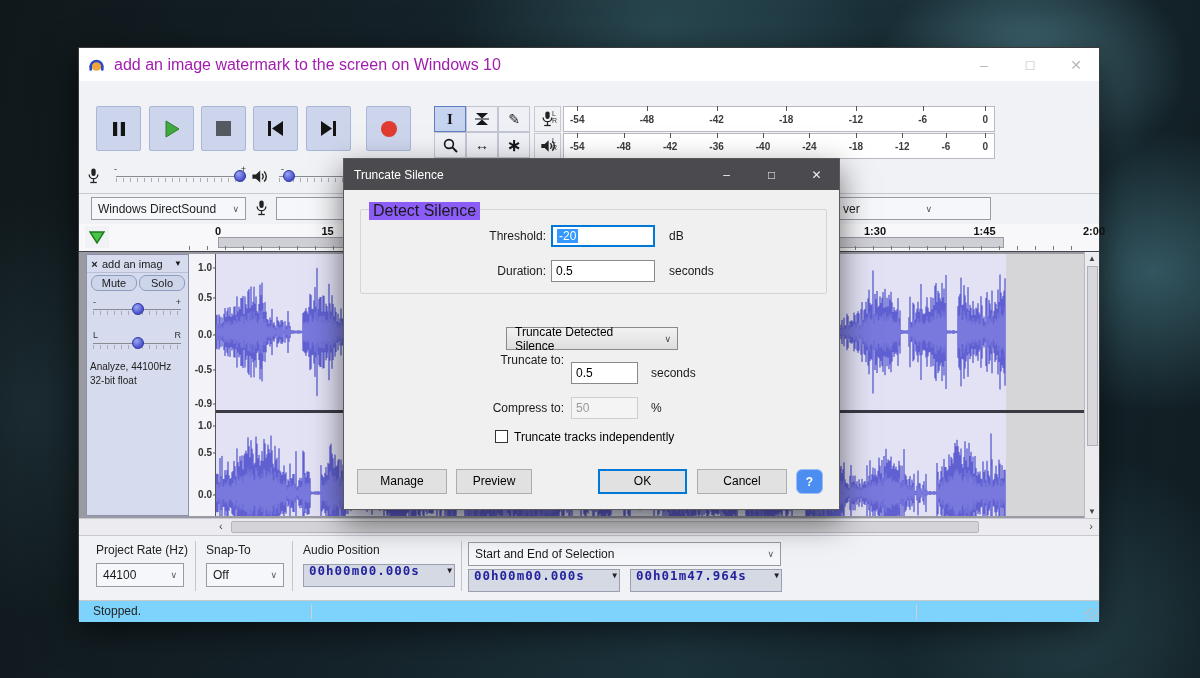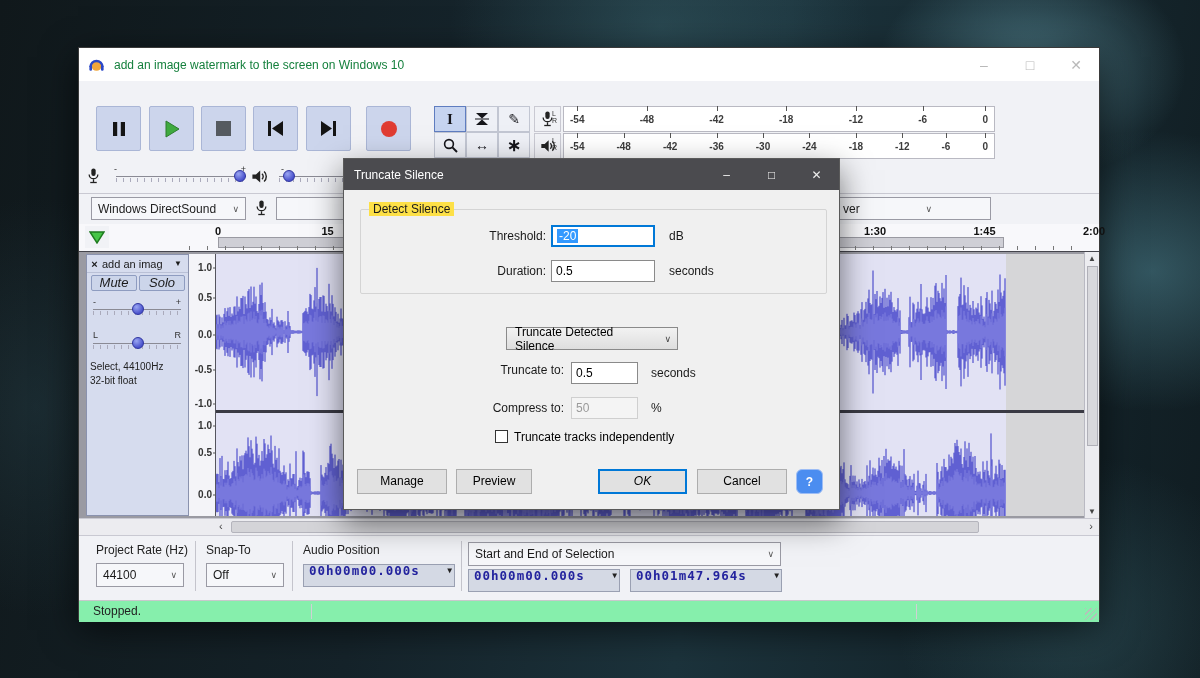--- a/index.html
+++ b/index.html
@@ -10,21 +10,21 @@
       radial-gradient(260px 200px at 96% 40%, rgba(90,150,165,.45), transparent 70%),
       radial-gradient(300px 220px at 55% 4%, rgba(70,120,130,.35), transparent 70%),
       radial-gradient(260px 240px at 90% 92%, rgba(60,105,115,.4), transparent 70%),
       radial-gradient(200px 300px at 3% 60%, rgba(45,75,85,.35), transparent 70%),
       linear-gradient(100deg,#10181b 0%, #15232a 35%, #1c333c 60%, #101c21 100%);
   }
   
   .win{position:absolute;left:78px;top:47px;width:1022px;height:573px;background:#f1f2f6;
     box-shadow:0 10px 34px rgba(0,0,0,.6);border:1px solid #3a3a3a;box-sizing:border-box;font-size:12px;color:#1a1a1a;}
   .titlebar{position:absolute;left:0;top:0;width:100%;height:33px;background:#ffffff;display:flex;align-items:center;}
-  .apptitle{color:#15803d;font-size:12px;margin-left:8px;}
+  .apptitle{color:#a21caf;font-size:16px;margin-left:8px;}
   .winbtns{position:absolute;right:0;top:0;height:33px;display:flex;align-items:center;color:#b9b9b9;font-size:14px;}
   .winbtns span{width:46px;text-align:center;cursor:default;}
   .menubar{position:absolute;left:0;top:33px;width:100%;height:23px;background:#fdfdfd;display:flex;align-items:center;padding-left:8px;box-sizing:border-box;border-bottom:1px solid #e0e0e4;}
   .menu-item{padding:3px 9px;color:#111;}
   
   .toolrowA{position:absolute;left:0;top:56px;width:100%;height:57px;background:#f1f2f6;border-bottom:1px solid #c9c9d2;}
   .tbtn{position:absolute;top:2px;width:45px;height:45px;background:#ccd5ec;border:1px solid #aab6d6;border-radius:2px;box-sizing:border-box;display:flex;align-items:center;justify-content:center;}
   .toolgrid{position:absolute;left:355px;top:2px;width:99px;height:54px;}
   .tcell{position:absolute;width:32px;height:26px;background:#eef0f6;border:1px solid #c2c6d2;box-sizing:border-box;display:flex;align-items:center;justify-content:center;font-size:14px;color:#15151a;}
   .tcell.sel{background:#c6d4f0;border:1px solid #5f7dc0;}
@@ -52,21 +52,21 @@
   .tl-ticks{position:absolute;left:110px;right:15px;bottom:1px;height:4px;background:repeating-linear-gradient(90deg,#777 0 1px,transparent 1px 18px);}
   .tl-label{position:absolute;top:1px;font-size:11px;font-weight:bold;color:#111;transform:translateX(-50%);}
   .pinbtn{position:absolute;left:6px;top:178px;width:24px;height:22px;background:#f1f2f6;display:flex;align-items:center;justify-content:center;}
   
   .tracks{position:absolute;left:0;top:203px;width:100%;height:266px;background:#9a9aa2;border-top:1px solid #44444c;}
   .tpanel{position:absolute;left:7px;top:2px;width:103px;height:262px;background:#d6dcee;border:1px solid #8a92ae;box-sizing:border-box;font-size:11px;}
   .trow1{display:flex;align-items:center;height:17px;border-bottom:1px solid #b9c0d6;}
   .tclose{width:15px;text-align:center;font-weight:bold;font-size:11px;}
   .tname{flex:1;white-space:nowrap;overflow:hidden;font-size:11px;}
   .tcaret{width:14px;font-size:8px;}
-  .msbtn{position:absolute;top:20px;width:46px;height:16px;background:#ccd5ea;border:1px solid #8e9cc0;border-radius:2px;box-sizing:border-box;text-align:center;font-size:13px;line-height:14px;font-style:italic;}
+  .msbtn{position:absolute;top:20px;width:46px;height:16px;background:#ccd5ea;border:1px solid #8e9cc0;border-radius:7px;box-sizing:border-box;text-align:center;font-size:11px;line-height:14px;}
   .tinfo{position:absolute;left:3px;font-size:10px;color:#222;white-space:nowrap;}
   .vruler{position:absolute;left:110px;top:2px;width:27px;height:262px;background:#f4f4f8;border-right:1px solid #55555e;box-sizing:border-box;}
   .vr-label{position:absolute;right:3px;font-size:10px;font-weight:bold;color:#333;transform:translateY(-50%);}
   .vr-label::after{content:"";position:absolute;right:-4px;top:50%;width:3px;height:1px;background:#555;}
   .wavebg{position:absolute;left:137px;top:2px;width:790px;height:262px;background:#e2e2f4;}
   .waveafter{position:absolute;left:927px;top:2px;width:80px;height:262px;background:#d6d6d8;}
   .chdiv{position:absolute;left:137px;top:158px;width:870px;height:3px;background:#3a3a44;}
   .wavesvg{position:absolute;}
   .vscroll{position:absolute;right:0;top:0;width:15px;height:266px;background:#ececf0;border-left:1px solid #b9b9c2;box-sizing:border-box;}
   .vscroll .arr{position:absolute;left:0;width:100%;text-align:center;font-size:8px;color:#444;}
@@ -77,44 +77,44 @@
   .hthumb{position:absolute;left:152px;top:2px;width:748px;height:12px;background:#d4d4d8;border:1px solid #b4b4bc;box-sizing:border-box;border-radius:2px;}
   
   .selbar{position:absolute;left:0;top:489px;width:100%;height:63px;background:#f1f2f6;border-bottom:1px solid #c9c9d2;}
   .sb-label{position:absolute;top:6px;font-size:12px;color:#222;white-space:nowrap;}
   .sb-combo{position:absolute;top:26px;height:24px;background:#f6f7fa;border:1px solid #9a9aa4;box-sizing:border-box;display:flex;align-items:center;padding:0 6px;font-size:12px;}
   .sb-combo .chev{position:absolute;right:6px;color:#555;font-size:9px;}
   .sb-div{position:absolute;top:4px;height:50px;width:1px;background:#c4c4cc;}
   .timefield{position:absolute;top:27px;height:23px;background:#d4d9e4;border:1px solid #9aa0b2;box-sizing:border-box;color:#23239e;font-family:"DejaVu Sans Mono",monospace;font-size:12.5px;font-weight:bold;display:flex;align-items:center;padding:0 12px 10px 5px;letter-spacing:1px;white-space:nowrap;}
   .timefield .tfarrow{position:absolute;right:2px;color:#222;font-size:8px;letter-spacing:0;}
   
-  .statusbar{position:absolute;left:0;top:552px;width:100%;height:21px;background:#86efac;border-top:1px solid #c8c8cc;}
+  .statusbar{position:absolute;left:0;top:552px;width:100%;height:21px;background:#7dd3fc;border-top:1px solid #c8c8cc;}
   .status-text{position:absolute;left:14px;top:3px;font-size:12px;color:#222;}
   .st-div{position:absolute;top:3px;height:15px;width:1px;background:#d0d0d4;}
   .grip{position:absolute;right:2px;bottom:2px;width:12px;height:12px;background:repeating-linear-gradient(135deg,#bbb 0 1px,transparent 1px 4px);}
   
   .dialog{position:absolute;left:343px;top:158px;width:497px;height:352px;background:#f0f0f0;border:1px solid #5a5a5a;box-sizing:border-box;box-shadow:0 12px 30px rgba(0,0,0,.55);z-index:20;font-size:12px;}
   .dlg-title{position:absolute;left:0;top:0;width:100%;height:31px;background:#4b4b4f;color:#fff;display:flex;align-items:center;}
   .dlg-title .txt{margin-left:10px;font-size:12px;}
   .dlg-btns{position:absolute;right:0;top:0;height:31px;display:flex;align-items:center;color:#f0f0f0;}
   .dlg-btns span{width:45px;text-align:center;font-size:12px;}
   .group{position:absolute;left:16px;width:465px;border:1px solid #d4d4d4;border-radius:2px;}
-  .group-label{position:absolute;left:8px;top:-8px;background:#fde047;padding:0 4px;font-size:12px;color:#1a1a1a;}
+  .group-label{position:absolute;left:8px;top:-8px;background:#8b5cf6;padding:0 4px;font-size:16px;color:#1a1a1a;}
   .frow-label{position:absolute;font-size:12px;color:#1a1a1a;text-align:right;}
   .tinput{position:absolute;height:22px;background:#fff;border:1px solid #8a8a8a;box-sizing:border-box;display:flex;align-items:center;padding-left:4px;font-size:12px;}
   .tinput.focus{border:2px solid #0078d7;}
   .tinput .hl{background:#3399ff;color:#fff;padding:0 2px;}
   .tinput.disabled{background:#f4f4f4;border:1px solid #cfcfcf;color:#9a9a9a;}
   .unit{position:absolute;font-size:12px;color:#1a1a1a;}
   .ddl{position:absolute;height:23px;background:linear-gradient(#f2f2f2,#dedede);border:1px solid #8a8a8a;box-sizing:border-box;display:flex;align-items:center;padding:0 22px 0 8px;font-size:12px;}
   .ddl .chev{position:absolute;right:6px;color:#444;font-size:9px;}
   .cb{position:absolute;width:13px;height:13px;background:#fff;border:1px solid #333;box-sizing:border-box;}
   .cb-label{position:absolute;font-size:12px;}
   .dbtn{position:absolute;height:25px;background:#e1e1e1;border:1px solid #adadad;box-sizing:border-box;text-align:center;font-size:12px;line-height:23px;}
-  .dbtn.ok{border:2px solid #0078d7;line-height:21px;font-style:italic;}
+  .dbtn.ok{border:2px solid #0078d7;line-height:21px;}
   .helpbtn{position:absolute;width:27px;height:25px;border-radius:6px;background:#4b8df0;border:1px solid #9dbdf5;color:#fff;font-weight:bold;text-align:center;line-height:24px;box-sizing:border-box;}
   svg{display:block;}
 </style>
 </head>
 <body>
 
 <div class="win">
 
   <div class="titlebar">
     <svg width="19" height="19" viewBox="0 0 24 24" style="margin-left:8px">
@@ -223,21 +223,21 @@
           <path d="M18.5 5 a9.5 9.5 0 0 1 0 14" fill="none" stroke="#222" stroke-width="2"></path>
         </svg>
     </div>
     <div class="meter" style="top:29px">
       <span class="lr">L<br>R</span>
       <div class="mlabels" id="play-labels">
           <span class="mnum">-54</span>
           <span class="mnum">-48</span>
           <span class="mnum">-42</span>
           <span class="mnum">-36</span>
-          <span class="mnum">-30</span>
+          <span class="mnum">-40</span>
           <span class="mnum">-24</span>
           <span class="mnum">-18</span>
           <span class="mnum">-12</span>
           <span class="mnum">-6</span>
           <span class="mnum">0</span>
         </div>
     </div>
   </div>
 
   <div class="toolrowB">
@@ -328,30 +328,30 @@
           <div class="ticks"></div>
         <div class="thumb" style="left:39px"></div>
       </div>
       <div class="slider" style="left:6px;top:86px;width:88px">
         <span class="sl-end" style="left:0;top:-11px">L</span>
         <span class="sl-end" style="right:0;top:-11px">R</span>
         <div class="line"></div>
           <div class="ticks"></div>
         <div class="thumb" style="left:39px"></div>
       </div>
-      <div class="tinfo" style="top:106px">Select, 44100Hz</div>
+      <div class="tinfo" style="top:106px">Analyze, 44100Hz</div>
       <div class="tinfo" style="top:120px">32-bit float</div>
     </div>
 
     <div class="vruler" id="vruler">
         <span class="vr-label" style="top: 13px;">1.0</span>
         <span class="vr-label" style="top: 43px;">0.5</span>
         <span class="vr-label" style="top: 80px;">0.0</span>
         <span class="vr-label" style="top: 115px;">-0.5</span>
-        <span class="vr-label" style="top: 149px;">-1.0</span>
+        <span class="vr-label" style="top: 149px;">-0.9</span>
         <span class="vr-label" style="top: 171px;">1.0</span>
         <span class="vr-label" style="top: 198px;">0.5</span>
         <span class="vr-label" style="top: 240px;">0.0</span>
       </div>
     <div class="wavebg"></div>
     <div class="waveafter"></div>
     <svg class="wavesvg" id="wave1" style="left:137px;top:2px" width="790" height="156">
         <path d="M0 61.4V94.6M1 60.7V95.3M2 70.3V85.7M3 60.5V95.5M4 62.6V93.4M5 70.3V85.7M6 63.4V92.6M7 68.4V87.6M8 59.9V96.1M9 54.1V101.9M10 63.0V93.0M11 57.2V98.8M12 53.7V102.3M13 61.9V94.1M14 53.1V102.9M15 63.0V93.0M16 59.5V96.5M17 61.5V94.5M18 52.7V103.3M19 52.4V103.6M20 60.8V95.2M21 42.4V113.6M22 57.4V98.6M23 52.7V103.3M24 55.1V100.9M25 44.0V112.0M26 44.2V111.8M27 41.9V114.1M28 60.1V95.9M29 42.5V113.5M30 50.2V105.8M31 54.4V101.6M32 37.1V118.9M33 35.1V120.9M34 54.0V102.0M35 32.5V123.5M36 51.3V104.7M37 47.8V108.2M38 32.7V123.3M39 49.7V106.3M40 42.5V113.5M41 57.1V98.9M42 58.9V97.1M43 50.0V106.0M44 30.7V125.3M45 41.0V115.0M46 28.6V127.4M47 49.0V107.0M48 58.0V98.0M49 48.2V107.8M50 57.6V98.4M51 65.0V91.0M52 65.7V90.3M53 69.7V86.3M54 63.4V92.6M55 66.1V89.9M56 54.9V101.1M57 69.8V86.2M58 68.4V87.6M59 71.5V84.5M60 74.3V81.7M61 62.7V93.3M62 66.4V89.6M63 67.6V88.4M64 70.6V85.4M65 66.4V89.6M66 66.1V89.9M67 67.8V88.2M68 76.3V79.7M69 67.2V88.8M70 72.5V83.5M71 71.3V84.7M72 57.0V99.0M73 68.2V87.8M74 72.1V83.9M75 76.2V79.8M76 76.5V79.5M77 76.1V79.9M78 76.7V79.3M79 76.6V79.4M80 76.9V79.1M81 76.6V79.4M82 76.4V79.6M83 76.5V79.5M84 76.5V79.5M85 76.8V79.2M86 76.9V79.1M87 59.1V96.9M88 58.1V97.9M89 56.9V99.1M90 54.2V101.8M91 57.6V98.4M92 60.1V95.9M93 53.1V102.9M94 39.9V116.1M95 41.1V114.9M96 54.6V101.4M97 55.3V100.7M98 46.4V109.6M99 33.1V122.9M100 52.6V103.4M101 13.9V142.1M102 55.1V100.9M103 45.0V111.0M104 43.0V113.0M105 43.0V113.0M106 57.5V98.5M107 41.4V114.6M108 41.9V114.1M109 57.8V98.2M110 49.7V106.3M111 52.1V103.9M112 57.2V98.8M113 29.8V126.2M114 49.4V106.6M115 57.5V98.5M116 41.2V114.8M117 49.9V106.1M118 62.4V93.6M119 53.3V102.7M120 57.9V98.1M121 67.5V88.5M122 59.7V96.3M123 68.6V87.4M124 64.5V91.5M125 54.5V101.5M126 64.3V91.7M127 64.9V91.1M128 47.8V108.2M129 58.5V97.5M130 58.6V97.4M131 58.0V98.0M132 64.5V91.5M133 57.1V98.9M134 70.5V85.5M135 60.6V95.4M136 55.8V100.2M137 30.9V125.1M138 67.0V89.0M139 48.7V107.3M140 65.2V90.8M141 68.8V87.2M142 67.5V88.5M143 62.1V93.9M144 56.9V99.1M145 52.8V103.2M146 67.8V88.2M147 66.9V89.1M148 66.8V89.2M149 66.9V89.1M150 65.1V90.9M151 47.0V109.0M152 53.6V102.4M153 42.0V114.0M154 58.9V97.1M155 58.5V97.5M156 52.3V103.7M157 40.1V115.9M158 43.6V112.4M159 41.4V114.6M160 41.6V114.4M161 45.1V110.9M162 39.7V116.3M163 39.8V116.2M164 40.4V115.6M165 36.8V119.2M166 26.9V129.1M167 48.1V107.9M168 35.3V120.7M169 51.4V104.6M170 29.1V126.9M171 41.3V114.7M172 31.1V124.9M173 48.8V107.2M174 44.7V111.3M175 48.0V108.0M176 40.0V116.0M177 42.6V113.4M178 53.1V102.9M179 19.4V136.6M180 24.6V131.4M181 43.2V112.8M182 45.7V110.3M183 32.0V124.0M184 32.1V123.9M185 41.4V114.6M186 44.0V112.0M187 29.7V126.3M188 40.0V116.0M189 45.4V110.6M190 49.8V106.2M191 40.6V115.4M192 42.7V113.3M193 54.3V101.7M194 59.7V96.3M195 37.3V118.7M196 44.9V111.1M197 56.9V99.1M198 42.1V113.9M199 56.7V99.3M200 47.2V108.8M201 38.2V117.8M202 52.3V103.7M203 44.6V111.4M204 63.4V92.6M205 47.9V108.1M206 47.3V108.7M207 61.1V94.9M208 58.8V97.2M209 65.0V91.0M210 60.3V95.7M211 59.5V96.5M212 58.3V97.7M213 59.7V96.3M214 76.8V79.2M215 76.9V79.1M216 76.5V79.5M217 76.4V79.6M218 76.7V79.3M219 76.5V79.5M220 76.7V79.3M221 76.0V80.0M222 51.1V104.9M223 46.1V109.9M224 51.6V104.4M225 48.2V107.8M226 56.3V99.7M227 44.1V111.9M228 38.3V117.7M229 38.1V117.9M230 40.1V115.9M231 36.2V119.8M232 37.9V118.1M233 44.4V111.6M234 48.7V107.3M235 37.9V118.1M236 46.0V110.0M237 29.9V126.1M238 40.2V115.8M239 36.5V119.5M240 35.4V120.6M241 34.5V121.5M242 41.7V114.3M243 38.4V117.6M244 42.3V113.7M245 25.2V130.8M246 49.3V106.7M247 52.1V103.9M248 34.6V121.4M249 15.7V140.3M250 42.0V114.0M251 49.6V106.4M252 25.4V130.6M253 54.0V102.0M254 24.8V131.2M255 46.2V109.8M256 32.2V123.8M257 49.6V106.4M258 51.2V104.8M259 47.5V108.5M260 34.6V121.4M261 51.7V104.3M262 45.4V110.6M263 62.5V93.5M264 60.2V95.8M265 53.5V102.5M266 55.1V100.9M267 52.1V103.9M268 47.2V108.8M269 43.7V112.3M270 54.4V101.6M271 65.5V90.5M272 69.5V86.5M273 65.8V90.2M274 53.8V102.2M275 65.4V90.6M276 71.3V84.7M277 58.1V97.9M278 50.3V105.7M279 71.4V84.6M280 33.3V122.7M281 63.1V92.9M282 60.2V95.8M283 58.4V97.6M284 62.9V93.1M285 71.6V84.4M286 54.3V101.7M287 57.1V98.9M288 46.9V109.1M289 72.2V83.8M290 65.4V90.6M291 63.7V92.3M292 45.0V111.0M293 70.0V86.0M294 64.3V91.7M295 42.4V113.6M296 49.9V106.1M297 61.1V94.9M298 53.3V102.7M299 43.0V113.0M300 60.5V95.5M301 36.1V119.9M302 59.3V96.7M303 54.0V102.0M304 44.9V111.1M305 38.1V117.9M306 45.3V110.7M307 43.3V112.7M308 48.4V107.6M309 46.5V109.5M310 33.6V122.4M311 52.1V103.9M312 59.9V96.1M313 49.2V106.8M314 39.7V116.3M315 35.0V121.0M316 54.9V101.1M317 56.9V99.1M318 45.7V110.3M319 48.7V107.3M320 56.6V99.4M321 43.7V112.3M322 54.2V101.8M323 64.0V92.0M324 60.4V95.6M325 58.3V97.7M326 38.0V118.0M327 50.1V105.9M328 63.3V92.7M329 49.0V107.0M330 60.5V95.5M331 23.4V132.6M332 34.4V121.6M333 62.9V93.1M334 62.6V93.4M335 66.0V90.0M336 72.5V83.5M337 74.1V81.9M338 37.5V118.5M339 65.7V90.3M340 59.2V96.8M341 66.8V89.2M342 68.3V87.7M343 59.7V96.3M344 76.3V79.7M345 76.0V80.0M346 73.3V82.7M347 57.9V98.1M348 74.9V81.1M349 74.8V81.2M350 72.0V84.0M351 64.5V91.5M352 73.4V82.6M353 61.1V94.9M354 63.7V92.3M355 71.1V84.9M356 71.5V84.5M357 66.9V89.1M358 72.8V83.2M359 46.2V109.8M360 70.4V85.6M361 74.2V81.8M362 58.0V98.0M363 54.9V101.1M364 76.1V79.9M365 76.4V79.6M366 76.0V80.0M367 76.0V80.0M368 76.7V79.3M369 76.4V79.6M370 76.7V79.3M371 76.8V79.2M372 76.1V79.9M373 62.0V94.0M374 45.4V110.6M375 42.5V113.5M376 51.6V104.4M377 55.5V100.5M378 50.1V105.9M379 51.3V104.7M380 31.9V124.1M381 53.0V103.0M382 34.4V121.6M383 61.1V94.9M384 58.8V97.2M385 50.2V105.8M386 40.8V115.2M387 38.9V117.1M388 40.9V115.1M389 35.0V121.0M390 26.1V129.9M391 51.8V104.2M392 46.8V109.2M393 56.1V99.9M394 46.7V109.3M395 47.4V108.6M396 61.7V94.3M397 39.7V116.3M398 47.7V108.3M399 50.5V105.5M400 61.1V94.9M401 60.6V95.4M402 62.4V93.6M403 57.6V98.4M404 47.8V108.2M405 54.7V101.3M406 45.1V110.9M407 60.0V96.0M408 63.1V92.9M409 64.5V91.5M410 54.1V101.9M411 63.2V92.8M412 56.6V99.4M413 54.3V101.7M414 57.2V98.8M415 68.6V87.4M416 64.6V91.4M417 55.9V100.1M418 59.3V96.7M419 72.0V84.0M420 65.5V90.5M421 62.4V93.6M422 46.4V109.6M423 64.5V91.5M424 54.9V101.1M425 65.3V90.7M426 54.6V101.4M427 60.6V95.4M428 50.2V105.8M429 53.4V102.6M430 47.3V108.7M431 61.4V94.6M432 46.2V109.8M433 44.0V112.0M434 57.4V98.6M435 57.9V98.1M436 52.4V103.6M437 62.0V94.0M438 40.0V116.0M439 46.8V109.2M440 51.0V105.0M441 55.2V100.8M442 19.6V136.4M443 41.4V114.6M444 37.0V119.0M445 46.3V109.7M446 18.5V137.5M447 33.5V122.5M448 32.7V123.3M449 45.3V110.7M450 45.6V110.4M451 36.0V120.0M452 29.2V126.8M453 50.4V105.6M454 42.1V113.9M455 27.5V128.5M456 21.6V134.4M457 34.7V121.3M458 18.3V137.7M459 47.2V108.8M460 41.4V114.6M461 20.4V135.6M462 43.3V112.7M463 48.5V107.5M464 53.0V103.0M465 32.6V123.4M466 38.2V117.8M467 29.8V126.2M468 41.5V114.5M469 54.4V101.6M470 33.9V122.1M471 32.7V123.3M472 45.7V110.3M473 51.1V104.9M474 38.7V117.3M475 27.9V128.1M476 59.3V96.7M477 54.4V101.6M478 39.0V117.0M479 59.0V97.0M480 57.5V98.5M481 35.1V120.9M482 38.5V117.5M483 61.8V94.2M484 62.9V93.1M485 61.3V94.7M486 66.7V89.3M487 52.2V103.8M488 40.8V115.2M489 60.2V95.8M490 56.4V99.6M491 46.7V109.3M492 62.7V93.3M493 57.6V98.4M494 76.3V79.7M495 76.1V79.9M496 76.9V79.1M497 76.4V79.6M498 77.0V79.0M499 76.5V79.5M500 76.8V79.2M501 77.0V79.0M502 36.6V119.4M503 50.6V105.4M504 47.0V109.0M505 43.7V112.3M506 32.3V123.7M507 48.4V107.6M508 47.0V109.0M509 51.2V104.8M510 33.2V122.8M511 35.7V120.3M512 44.0V112.0M513 46.0V110.0M514 32.8V123.2M515 42.5V113.5M516 39.1V116.9M517 45.8V110.2M518 45.6V110.4M519 35.2V120.8M520 35.7V120.3M521 43.4V112.6M522 42.4V113.6M523 50.3V105.7M524 41.2V114.8M525 36.5V119.5M526 32.9V123.1M527 26.7V129.3M528 45.5V110.5M529 46.7V109.3M530 28.0V128.0M531 39.8V116.2M532 50.9V105.1M533 44.7V111.3M534 49.3V106.7M535 54.2V101.8M536 41.9V114.1M537 37.3V118.7M538 53.0V103.0M539 56.5V99.5M540 41.5V114.5M541 52.0V104.0M542 53.3V102.7M543 51.6V104.4M544 56.3V99.7M545 61.5V94.5M546 62.2V93.8M547 51.8V104.2M548 56.0V100.0M549 45.9V110.1M550 69.1V86.9M551 57.6V98.4M552 56.6V99.4M553 61.1V94.9M554 53.8V102.2M555 53.2V102.8M556 68.5V87.5M557 54.6V101.4M558 72.2V83.8M559 66.2V89.8M560 55.5V100.5M561 67.1V88.9M562 67.0V89.0M563 67.3V88.7M564 74.4V81.6M565 70.8V85.2M566 67.2V88.8M567 69.6V86.4M568 61.3V94.7M569 61.8V94.2M570 61.3V94.7M571 60.1V95.9M572 59.1V96.9M573 59.0V97.0M574 53.1V102.9M575 48.4V107.6M576 59.9V96.1M577 59.2V96.8M578 39.1V116.9M579 49.9V106.1M580 58.8V97.2M581 47.7V108.3M582 39.7V116.3M583 58.6V97.4M584 51.7V104.3M585 54.1V101.9M586 54.3V101.7M587 44.2V111.8M588 36.9V119.1M589 47.3V108.7M590 54.9V101.1M591 52.8V103.2M592 45.8V110.2M593 41.0V115.0M594 50.6V105.4M595 35.9V120.1M596 57.8V98.2M597 49.0V107.0M598 31.7V124.3M599 39.1V116.9M600 61.1V94.9M601 42.3V113.7M602 37.0V119.0M603 61.5V94.5M604 45.0V111.0M605 61.3V94.7M606 59.1V96.9M607 57.3V98.7M608 47.5V108.5M609 76.6V79.4M610 76.5V79.5M611 76.4V79.6M612 76.5V79.5M613 76.2V79.8M614 76.2V79.8M615 76.1V79.9M616 76.1V79.9M617 76.8V79.2M618 74.9V81.1M619 68.5V87.5M620 76.3V79.7M621 61.4V94.6M622 61.1V94.9M623 67.0V89.0M624 74.0V82.0M625 70.8V85.2M626 66.0V90.0M627 74.1V81.9M628 63.8V92.2M629 71.5V84.5M630 71.3V84.7M631 59.8V96.2M632 62.0V94.0M633 71.9V84.1M634 67.4V88.6M635 66.7V89.3M636 66.4V89.6M637 67.8V88.2M638 58.6V97.4M639 61.1V94.9M640 68.4V87.6M641 59.5V96.5M642 57.2V98.8M643 59.4V96.6M644 71.0V85.0M645 55.2V100.8M646 48.1V107.9M647 65.8V90.2M648 56.2V99.8M649 54.9V101.1M650 47.9V108.1M651 59.6V96.4M652 44.4V111.6M653 35.7V120.3M654 49.0V107.0M655 50.9V105.1M656 50.3V105.7M657 16.5V139.5M658 60.1V95.9M659 40.0V116.0M660 45.2V110.8M661 37.0V119.0M662 53.2V102.8M663 51.8V104.2M664 42.4V113.6M665 49.0V107.0M666 43.9V112.1M667 38.1V117.9M668 53.8V102.2M669 34.8V121.2M670 53.1V102.9M671 43.7V112.3M672 52.4V103.6M673 40.8V115.2M674 45.8V110.2M675 37.8V118.2M676 48.3V107.7M677 58.0V98.0M678 53.1V102.9M679 56.2V99.8M680 57.5V98.5M681 55.3V100.7M682 44.1V111.9M683 64.3V91.7M684 56.4V99.6M685 76.0V80.0M686 76.1V79.9M687 76.5V79.5M688 76.4V79.6M689 76.6V79.4M690 76.6V79.4M691 76.3V79.7M692 76.3V79.7M693 63.2V92.8M694 42.7V113.3M695 68.0V88.0M696 68.2V87.8M697 48.7V107.3M698 50.3V105.7M699 65.6V90.4M700 58.5V97.5M701 54.7V101.3M702 47.8V108.2M703 57.7V98.3M704 54.6V101.4M705 30.0V126.0M706 55.3V100.7M707 59.6V96.4M708 60.2V95.8M709 59.3V96.7M710 52.5V103.5M711 43.3V112.7M712 53.6V102.4M713 57.6V98.4M714 57.9V98.1M715 43.2V112.8M716 55.4V100.6M717 43.9V112.1M718 51.2V104.8M719 31.7V124.3M720 29.1V126.9M721 47.9V108.1M722 36.8V119.2M723 39.1V116.9M724 44.2V111.8M725 47.2V108.8M726 28.9V127.1M727 43.5V112.5M728 34.5V121.5M729 49.0V107.0M730 21.0V135.0M731 76.1V79.9M732 76.7V79.3M733 76.6V79.4M734 76.3V79.7M735 76.8V79.2M736 76.9V79.1M737 76.1V79.9M738 76.2V79.8M739 76.9V79.1M740 76.9V79.1M741 76.8V79.2M742 52.1V103.9M743 42.5V113.5M744 40.0V116.0M745 23.6V132.4M746 51.2V104.8M747 50.6V105.4M748 31.2V124.8M749 41.3V114.7M750 48.6V107.4M751 54.7V101.3M752 33.1V122.9M753 56.5V99.5M754 50.9V105.1M755 53.8V102.2M756 61.2V94.8M757 47.0V109.0M758 55.3V100.7M759 60.9V95.1M760 53.6V102.4M761 54.8V101.2M762 49.2V106.8M763 58.5V97.5M764 60.8V95.2M765 42.2V113.8M766 51.4V104.6M767 64.9V91.1M768 62.6V93.4M769 67.6V88.4M770 44.0V112.0M771 38.1V117.9M772 62.6V93.4M773 45.9V110.1M774 49.4V106.6M775 55.9V100.1M776 36.6V119.4M777 62.2V93.8M778 56.8V99.2M779 48.0V108.0M780 49.8V106.2M781 54.9V101.1M782 35.5V120.5M783 48.0V108.0M784 20.5V135.5M785 38.5V117.5M786 44.7V111.3M787 41.9V114.1M788 36.7V119.3M789 24.3V131.7" stroke="#3434c6" stroke-width="1"></path>
         <path d="M0 70.5V85.5M1 70.2V85.8M2 74.5V81.5M3 70.1V85.9M4 71.1V84.9M5 74.5V81.5M6 71.4V84.6M7 73.7V82.3M8 69.9V86.1M9 67.2V88.8M10 71.2V84.8M11 68.6V87.4M12 67.0V89.0M13 70.8V85.2M14 66.8V89.2M15 71.2V84.8M16 69.7V86.3M17 70.6V85.4M18 66.6V89.4M19 66.5V89.5M20 70.3V85.7M21 62.0V94.0M22 68.7V87.3M23 66.6V89.4M24 67.7V88.3M25 62.7V93.3M26 62.8V93.2M27 61.8V94.2M28 69.9V86.1M29 62.0V94.0M30 65.5V90.5M31 67.4V88.6M32 59.6V96.4M33 58.7V97.3M34 67.2V88.8M35 57.5V98.5M36 66.0V90.0M37 64.4V91.6M38 57.6V98.4M39 65.2V90.8M40 62.0V94.0M41 68.6V87.4M42 69.4V86.6M43 65.4V90.6M44 56.7V99.3M45 61.4V94.6M46 55.8V100.2M47 65.0V91.0M48 69.0V87.0M49 64.6V91.4M50 68.8V87.2M51 72.2V83.8M52 72.5V83.5M53 74.2V81.8M54 71.4V84.6M55 72.6V83.4M56 67.6V88.4M57 74.3V81.7M58 73.7V82.3M59 75.1V80.9M60 76.3V79.7M61 71.1V84.9M62 72.8V83.2M63 73.3V82.7M64 74.6V81.4M65 72.8V83.2M66 72.7V83.3M67 73.4V82.6M68 77.3V78.7M69 73.2V82.8M70 75.5V80.5M71 75.0V81.0M72 68.6V87.4M73 73.6V82.4M74 75.3V80.7M75 77.2V78.8M76 77.3V78.7M77 77.1V78.9M78 77.4V78.6M79 77.4V78.6M80 77.5V78.5M81 77.3V78.7M82 77.3V78.7M83 77.3V78.7M84 77.3V78.7M85 77.4V78.6M86 77.5V78.5M87 69.5V86.5M88 69.1V86.9M89 68.5V87.5M90 67.3V88.7M91 68.8V87.2M92 69.9V86.1M93 66.8V89.2M94 60.8V95.2M95 61.4V94.6M96 67.5V88.5M97 67.8V88.2M98 63.8V92.2M99 57.8V98.2M100 66.5V89.5M101 49.1V106.9M102 67.7V88.3M103 63.2V92.8M104 62.2V93.8M105 62.2V93.8M106 68.8V87.2M107 61.5V94.5M108 61.8V94.2M109 68.9V87.1M110 65.3V90.7M111 66.3V89.7M112 68.6V87.4M113 56.3V99.7M114 65.1V90.9M115 68.8V87.2M116 61.5V94.5M117 65.3V90.7M118 71.0V85.0M119 66.9V89.1M120 69.0V87.0M121 73.3V82.7M122 69.8V86.2M123 73.8V82.2M124 71.9V84.1M125 67.4V88.6M126 71.8V84.2M127 72.1V83.9M128 64.4V91.6M129 69.2V86.8M130 69.3V86.7M131 69.0V87.0M132 71.9V84.1M133 68.6V87.4M134 74.6V81.4M135 70.2V85.8M136 68.0V88.0M137 56.8V99.2M138 73.1V82.9M139 64.8V91.2M140 72.3V83.7M141 73.8V82.2M142 73.3V82.7M143 70.8V85.2M144 68.5V87.5M145 66.7V89.3M146 73.4V82.6M147 73.0V83.0M148 72.9V83.1M149 73.0V83.0M150 72.2V83.8M151 64.1V91.9M152 67.0V89.0M153 61.8V94.2M154 69.4V86.6M155 69.2V86.8M156 66.5V89.5M157 60.9V95.1M158 62.5V93.5M159 61.5V94.5M160 61.6V94.4M161 63.2V92.8M162 60.8V95.2M163 60.8V95.2M164 61.1V94.9M165 59.5V96.5M166 55.0V101.0M167 64.5V91.5M168 58.8V97.2M169 66.0V90.0M170 56.0V100.0M171 61.5V94.5M172 56.9V99.1M173 64.9V91.1M174 63.0V93.0M175 64.5V91.5M176 60.9V95.1M177 62.1V93.9M178 66.8V89.2M179 51.6V104.4M180 54.0V102.0M181 62.4V93.6M182 63.5V92.5M183 57.3V98.7M184 57.3V98.7M185 61.5V94.5M186 62.7V93.3M187 56.3V99.7M188 60.9V95.1M189 63.3V92.7M190 65.3V90.7M191 61.2V94.8M192 62.1V93.9M193 67.4V88.6M194 69.8V86.2M195 59.7V96.3M196 63.1V92.9M197 68.5V87.5M198 61.9V94.1M199 68.4V87.6M200 64.1V91.9M201 60.1V95.9M202 66.4V89.6M203 63.0V93.0M204 71.4V84.6M205 64.4V91.6M206 64.2V91.8M207 70.4V85.6M208 69.4V86.6M209 72.1V83.9M210 70.0V86.0M211 69.7V86.3M212 69.1V86.9M213 69.8V86.2M214 77.5V78.5M215 77.5V78.5M216 77.3V78.7M217 77.3V78.7M218 77.4V78.6M219 77.3V78.7M220 77.4V78.6M221 77.1V78.9M222 65.9V90.1M223 63.7V92.3M224 66.1V89.9M225 64.6V91.4M226 68.2V87.8M227 62.7V93.3M228 60.1V95.9M229 60.1V95.9M230 61.0V95.0M231 59.2V96.8M232 60.0V96.0M233 62.9V93.1M234 64.8V91.2M235 59.9V96.1M236 63.6V92.4M237 56.4V99.6M238 61.0V95.0M239 59.3V96.7M240 58.8V97.2M241 58.4V97.6M242 61.7V94.3M243 60.2V95.8M244 61.9V94.1M245 54.2V101.8M246 65.1V90.9M247 66.3V89.7M248 58.5V97.5M249 49.9V106.1M250 61.8V94.2M251 65.2V90.8M252 54.3V101.7M253 67.2V88.8M254 54.0V102.0M255 63.7V92.3M256 57.4V98.6M257 65.2V90.8M258 66.0V90.0M259 64.3V91.7M260 58.5V97.5M261 66.1V89.9M262 63.3V92.7M263 71.0V85.0M264 70.0V86.0M265 67.0V89.0M266 67.7V88.3M267 66.3V89.7M268 64.1V91.9M269 62.6V93.4M270 67.4V88.6M271 72.4V83.6M272 74.2V81.8M273 72.5V83.5M274 67.1V88.9M275 72.3V83.7M276 75.0V81.0M277 69.0V87.0M278 65.5V90.5M279 75.0V81.0M280 57.9V98.1M281 71.3V84.7M282 70.0V86.0M283 69.2V86.8M284 71.2V84.8M285 75.1V80.9M286 67.3V88.7M287 68.6V87.4M288 64.0V92.0M289 75.4V80.6M290 72.3V83.7M291 71.6V84.4M292 63.1V92.9M293 74.4V81.6M294 71.8V84.2M295 62.0V94.0M296 65.4V90.6M297 70.4V85.6M298 66.9V89.1M299 62.2V93.8M300 70.1V85.9M301 59.1V96.9M302 69.6V86.4M303 67.2V88.8M304 63.1V92.9M305 60.0V96.0M306 63.3V92.7M307 62.4V93.6M308 64.7V91.3M309 63.8V92.2M310 58.0V98.0M311 66.3V89.7M312 69.9V86.1M313 65.0V91.0M314 60.8V95.2M315 58.7V97.3M316 67.6V88.4M317 68.5V87.5M318 63.4V92.6M319 64.8V91.2M320 68.4V87.6M321 62.6V93.4M322 67.3V88.7M323 71.7V84.3M324 70.1V85.9M325 69.1V86.9M326 60.0V96.0M327 65.4V90.6M328 71.4V84.6M329 64.9V91.1M330 70.1V85.9M331 53.4V102.6M332 58.4V97.6M333 71.2V84.8M334 71.1V84.9M335 72.6V83.4M336 75.5V80.5M337 76.2V79.8M338 59.8V96.2M339 72.5V83.5M340 69.5V86.5M341 72.9V83.1M342 73.6V82.4M343 69.7V86.3M344 77.2V78.8M345 77.1V78.9M346 75.9V80.1M347 68.9V87.1M348 76.6V79.4M349 76.5V79.5M350 75.3V80.7M351 71.9V84.1M352 75.9V80.1M353 70.4V85.6M354 71.6V84.4M355 74.9V81.1M356 75.1V80.9M357 73.0V83.0M358 75.7V80.3M359 63.7V92.3M360 74.6V81.4M361 76.3V79.7M362 69.0V87.0M363 67.6V88.4M364 77.1V78.9M365 77.3V78.7M366 77.1V78.9M367 77.1V78.9M368 77.4V78.6M369 77.3V78.7M370 77.4V78.6M371 77.5V78.5M372 77.1V78.9M373 70.8V85.2M374 63.3V92.7M375 62.0V94.0M376 66.1V89.9M377 67.9V88.1M378 65.4V90.6M379 66.0V90.0M380 57.3V98.7M381 66.8V89.2M382 58.4V97.6M383 70.4V85.6M384 69.4V86.6M385 65.5V90.5M386 61.3V94.7M387 60.4V95.6M388 61.3V94.7M389 58.7V97.3M390 54.7V101.3M391 66.2V89.8M392 64.0V92.0M393 68.1V87.9M394 63.9V92.1M395 64.2V91.8M396 70.7V85.3M397 60.8V95.2M398 64.4V91.6M399 65.6V90.4M400 70.4V85.6M401 70.2V85.8M402 71.0V85.0M403 68.8V87.2M404 64.4V91.6M405 67.5V88.5M406 63.2V92.8M407 69.9V86.1M408 71.3V84.7M409 71.9V84.1M410 67.2V88.8M411 71.3V84.7M412 68.4V87.6M413 67.3V88.7M414 68.7V87.3M415 73.8V82.2M416 72.0V84.0M417 68.1V87.9M418 69.6V86.4M419 75.3V80.7M420 72.4V83.6M421 71.0V85.0M422 63.8V92.2M423 71.9V84.1M424 67.6V88.4M425 72.3V83.7M426 67.5V88.5M427 70.2V85.8M428 65.5V90.5M429 66.9V89.1M430 64.2V91.8M431 70.5V85.5M432 63.7V92.3M433 62.7V93.3M434 68.7V87.3M435 68.9V87.1M436 66.5V89.5M437 70.8V85.2M438 60.9V95.1M439 64.0V92.0M440 65.9V90.1M441 67.7V88.3M442 51.7V104.3M443 61.5V94.5M444 59.5V96.5M445 63.7V92.3M446 51.2V104.8M447 58.0V98.0M448 57.6V98.4M449 63.3V92.7M450 63.4V92.6M451 59.1V96.9M452 56.0V100.0M453 65.6V90.4M454 61.8V94.2M455 55.3V100.7M456 52.6V103.4M457 58.5V97.5M458 51.1V104.9M459 64.1V91.9M460 61.6V94.4M461 52.1V103.9M462 62.4V93.6M463 64.7V91.3M464 66.7V89.3M465 57.6V98.4M466 60.1V95.9M467 56.3V99.7M468 61.6V94.4M469 67.4V88.6M470 58.1V97.9M471 57.6V98.4M472 63.4V92.6M473 65.9V90.1M474 60.3V95.7M475 55.4V100.6M476 69.6V86.4M477 67.4V88.6M478 60.4V95.6M479 69.4V86.6M480 68.8V87.2M481 58.7V97.3M482 60.2V95.8M483 70.7V85.3M484 71.2V84.8M485 70.5V85.5M486 72.9V83.1M487 66.4V89.6M488 61.3V94.7M489 70.0V86.0M490 68.3V87.7M491 63.9V92.1M492 71.1V84.9M493 68.8V87.2M494 77.2V78.8M495 77.1V78.9M496 77.5V78.5M497 77.3V78.7M498 77.5V78.5M499 77.3V78.7M500 77.5V78.5M501 77.5V78.5M502 59.4V96.6M503 65.6V90.4M504 64.0V92.0M505 62.6V93.4M506 57.4V98.6M507 64.7V91.3M508 64.1V91.9M509 65.9V90.1M510 57.8V98.2M511 59.0V97.0M512 62.7V93.3M513 63.6V92.4M514 57.7V98.3M515 62.0V94.0M516 60.5V95.5M517 63.5V92.5M518 63.4V92.6M519 58.7V97.3M520 59.0V97.0M521 62.4V93.6M522 62.0V94.0M523 65.5V90.5M524 61.4V94.6M525 59.3V96.7M526 57.7V98.3M527 54.9V101.1M528 63.4V92.6M529 63.9V92.1M530 55.5V100.5M531 60.8V95.2M532 65.8V90.2M533 63.0V93.0M534 65.1V90.9M535 67.3V88.7M536 61.8V94.2M537 59.7V96.3M538 66.8V89.2M539 68.3V87.7M540 61.6V94.4M541 66.3V89.7M542 66.9V89.1M543 66.1V89.9M544 68.2V87.8M545 70.6V85.4M546 70.9V85.1M547 66.2V89.8M548 68.1V87.9M549 63.5V92.5M550 74.0V82.0M551 68.8V87.2M552 68.4V87.6M553 70.4V85.6M554 67.1V88.9M555 66.8V89.2M556 73.7V82.3M557 67.5V88.5M558 75.4V80.6M559 72.7V83.3M560 67.9V88.1M561 73.1V82.9M562 73.1V82.9M563 73.2V82.8M564 76.4V79.6M565 74.8V81.2M566 73.2V82.8M567 74.2V81.8M568 70.5V85.5M569 70.7V85.3M570 70.5V85.5M571 69.9V86.1M572 69.5V86.5M573 69.5V86.5M574 66.8V89.2M575 64.7V91.3M576 69.8V86.2M577 69.5V86.5M578 60.5V95.5M579 65.4V90.6M580 69.4V86.6M581 64.4V91.6M582 60.8V95.2M583 69.3V86.7M584 66.2V89.8M585 67.3V88.7M586 67.3V88.7M587 62.8V93.2M588 59.5V96.5M589 64.2V91.8M590 67.6V88.4M591 66.7V89.3M592 63.5V92.5M593 61.3V94.7M594 65.7V90.3M595 59.0V97.0M596 68.9V87.1M597 65.0V91.0M598 57.2V98.8M599 60.5V95.5M600 70.4V85.6M601 61.9V94.1M602 59.6V96.4M603 70.6V85.4M604 63.2V92.8M605 70.5V85.5M606 69.5V86.5M607 68.7V87.3M608 64.3V91.7M609 77.4V78.6M610 77.3V78.7M611 77.3V78.7M612 77.3V78.7M613 77.2V78.8M614 77.2V78.8M615 77.1V78.9M616 77.2V78.8M617 77.4V78.6M618 76.6V79.4M619 73.7V82.3M620 77.2V78.8M621 70.5V85.5M622 70.4V85.6M623 73.1V82.9M624 76.2V79.8M625 74.8V81.2M626 72.6V83.4M627 76.2V79.8M628 71.6V84.4M629 75.1V80.9M630 75.0V81.0M631 69.8V86.2M632 70.8V85.2M633 75.3V80.7M634 73.2V82.8M635 72.9V83.1M636 72.8V83.2M637 73.4V82.6M638 69.3V86.7M639 70.4V85.6M640 73.7V82.3M641 69.7V86.3M642 68.6V87.4M643 69.6V86.4M644 74.8V81.2M645 67.7V88.3M646 64.5V91.5M647 72.5V83.5M648 68.2V87.8M649 67.6V88.4M650 64.5V91.5M651 69.7V86.3M652 62.9V93.1M653 58.9V97.1M654 64.9V91.1M655 65.8V90.2M656 65.5V90.5M657 50.3V105.7M658 70.0V86.0M659 60.9V95.1M660 63.3V92.7M661 59.5V96.5M662 66.8V89.2M663 66.2V89.8M664 62.0V94.0M665 65.0V91.0M666 62.7V93.3M667 60.1V95.9M668 67.1V88.9M669 58.5V97.5M670 66.8V89.2M671 62.5V93.5M672 66.5V89.5M673 61.3V94.7M674 63.5V92.5M675 59.9V96.1M676 64.6V91.4M677 69.0V87.0M678 66.8V89.2M679 68.2V87.8M680 68.8V87.2M681 67.8V88.2M682 62.8V93.2M683 71.8V84.2M684 68.3V87.7M685 77.1V78.9M686 77.1V78.9M687 77.3V78.7M688 77.3V78.7M689 77.4V78.6M690 77.4V78.6M691 77.2V78.8M692 77.2V78.8M693 71.3V84.7M694 62.1V93.9M695 73.5V82.5M696 73.6V82.4M697 64.8V91.2M698 65.5V90.5M699 72.4V83.6M700 69.2V86.8M701 67.5V88.5M702 64.4V91.6M703 68.9V87.1M704 67.5V88.5M705 56.4V99.6M706 67.8V88.2M707 69.7V86.3M708 70.0V86.0M709 69.6V86.4M710 66.5V89.5M711 62.4V93.6M712 67.0V89.0M713 68.8V87.2M714 69.0V87.0M715 62.3V93.7M716 67.8V88.2M717 62.6V93.4M718 66.0V90.0M719 57.2V98.8M720 56.0V100.0M721 64.4V91.6M722 59.5V96.5M723 60.5V95.5M724 62.8V93.2M725 64.2V91.8M726 55.9V100.1M727 62.5V93.5M728 58.4V97.6M729 64.9V91.1M730 52.4V103.6M731 77.1V78.9M732 77.4V78.6M733 77.4V78.6M734 77.2V78.8M735 77.5V78.5M736 77.5V78.5M737 77.2V78.8M738 77.2V78.8M739 77.5V78.5M740 77.5V78.5M741 77.5V78.5M742 66.4V89.6M743 62.0V94.0M744 60.9V95.1M745 53.5V102.5M746 65.9V90.1M747 65.7V90.3M748 56.9V99.1M749 61.5V94.5M750 64.8V91.2M751 67.5V88.5M752 57.8V98.2M753 68.3V87.7M754 65.8V90.2M755 67.1V88.9M756 70.4V85.6M757 64.0V92.0M758 67.8V88.2M759 70.3V85.7M760 67.0V89.0M761 67.5V88.5M762 65.0V91.0M763 69.2V86.8M764 70.2V85.8M765 61.9V94.1M766 66.0V90.0M767 72.1V83.9M768 71.1V84.9M769 73.3V82.7M770 62.7V93.3M771 60.0V96.0M772 71.1V84.9M773 63.6V92.4M774 65.1V90.9M775 68.1V87.9M776 59.4V96.6M777 70.9V85.1M778 68.5V87.5M779 64.5V91.5M780 65.3V90.7M781 67.6V88.4M782 58.9V97.1M783 64.5V91.5M784 52.1V103.9M785 60.2V95.8M786 63.0V93.0M787 61.8V94.2M788 59.4V96.6M789 53.8V102.2" stroke="#8080e0" stroke-width="1"></path>
       </svg>
@@ -437,21 +437,21 @@
   <span class="frow-label" style="left:102px;top:105px;width:100px">Duration:</span>
   <div class="tinput" style="left:207px;top:101px;width:104px">
     <span>0.5</span>
   </div>
   <span class="unit" style="left:325px;top:105px">seconds</span>
 
   <div class="ddl" style="left:162px;top:168px;width:172px">
     <span>Truncate Detected Silence</span>
     <span class="chev">∨</span>
   </div>
-  <span class="frow-label" style="left:120px;top:204px;width:100px">Truncate to:</span>
+  <span class="frow-label" style="left:120px;top:194px;width:100px">Truncate to:</span>
   <div class="tinput" style="left:227px;top:203px;width:67px">
     <span>0.5</span>
   </div>
   <span class="unit" style="left:307px;top:207px">seconds</span>
 
   <span class="frow-label" style="left:120px;top:242px;width:100px">Compress to:</span>
   <div class="tinput disabled" style="left:227px;top:238px;width:67px">
     <span>50</span>
   </div>
   <span class="unit" style="left:307px;top:242px">%</span>

